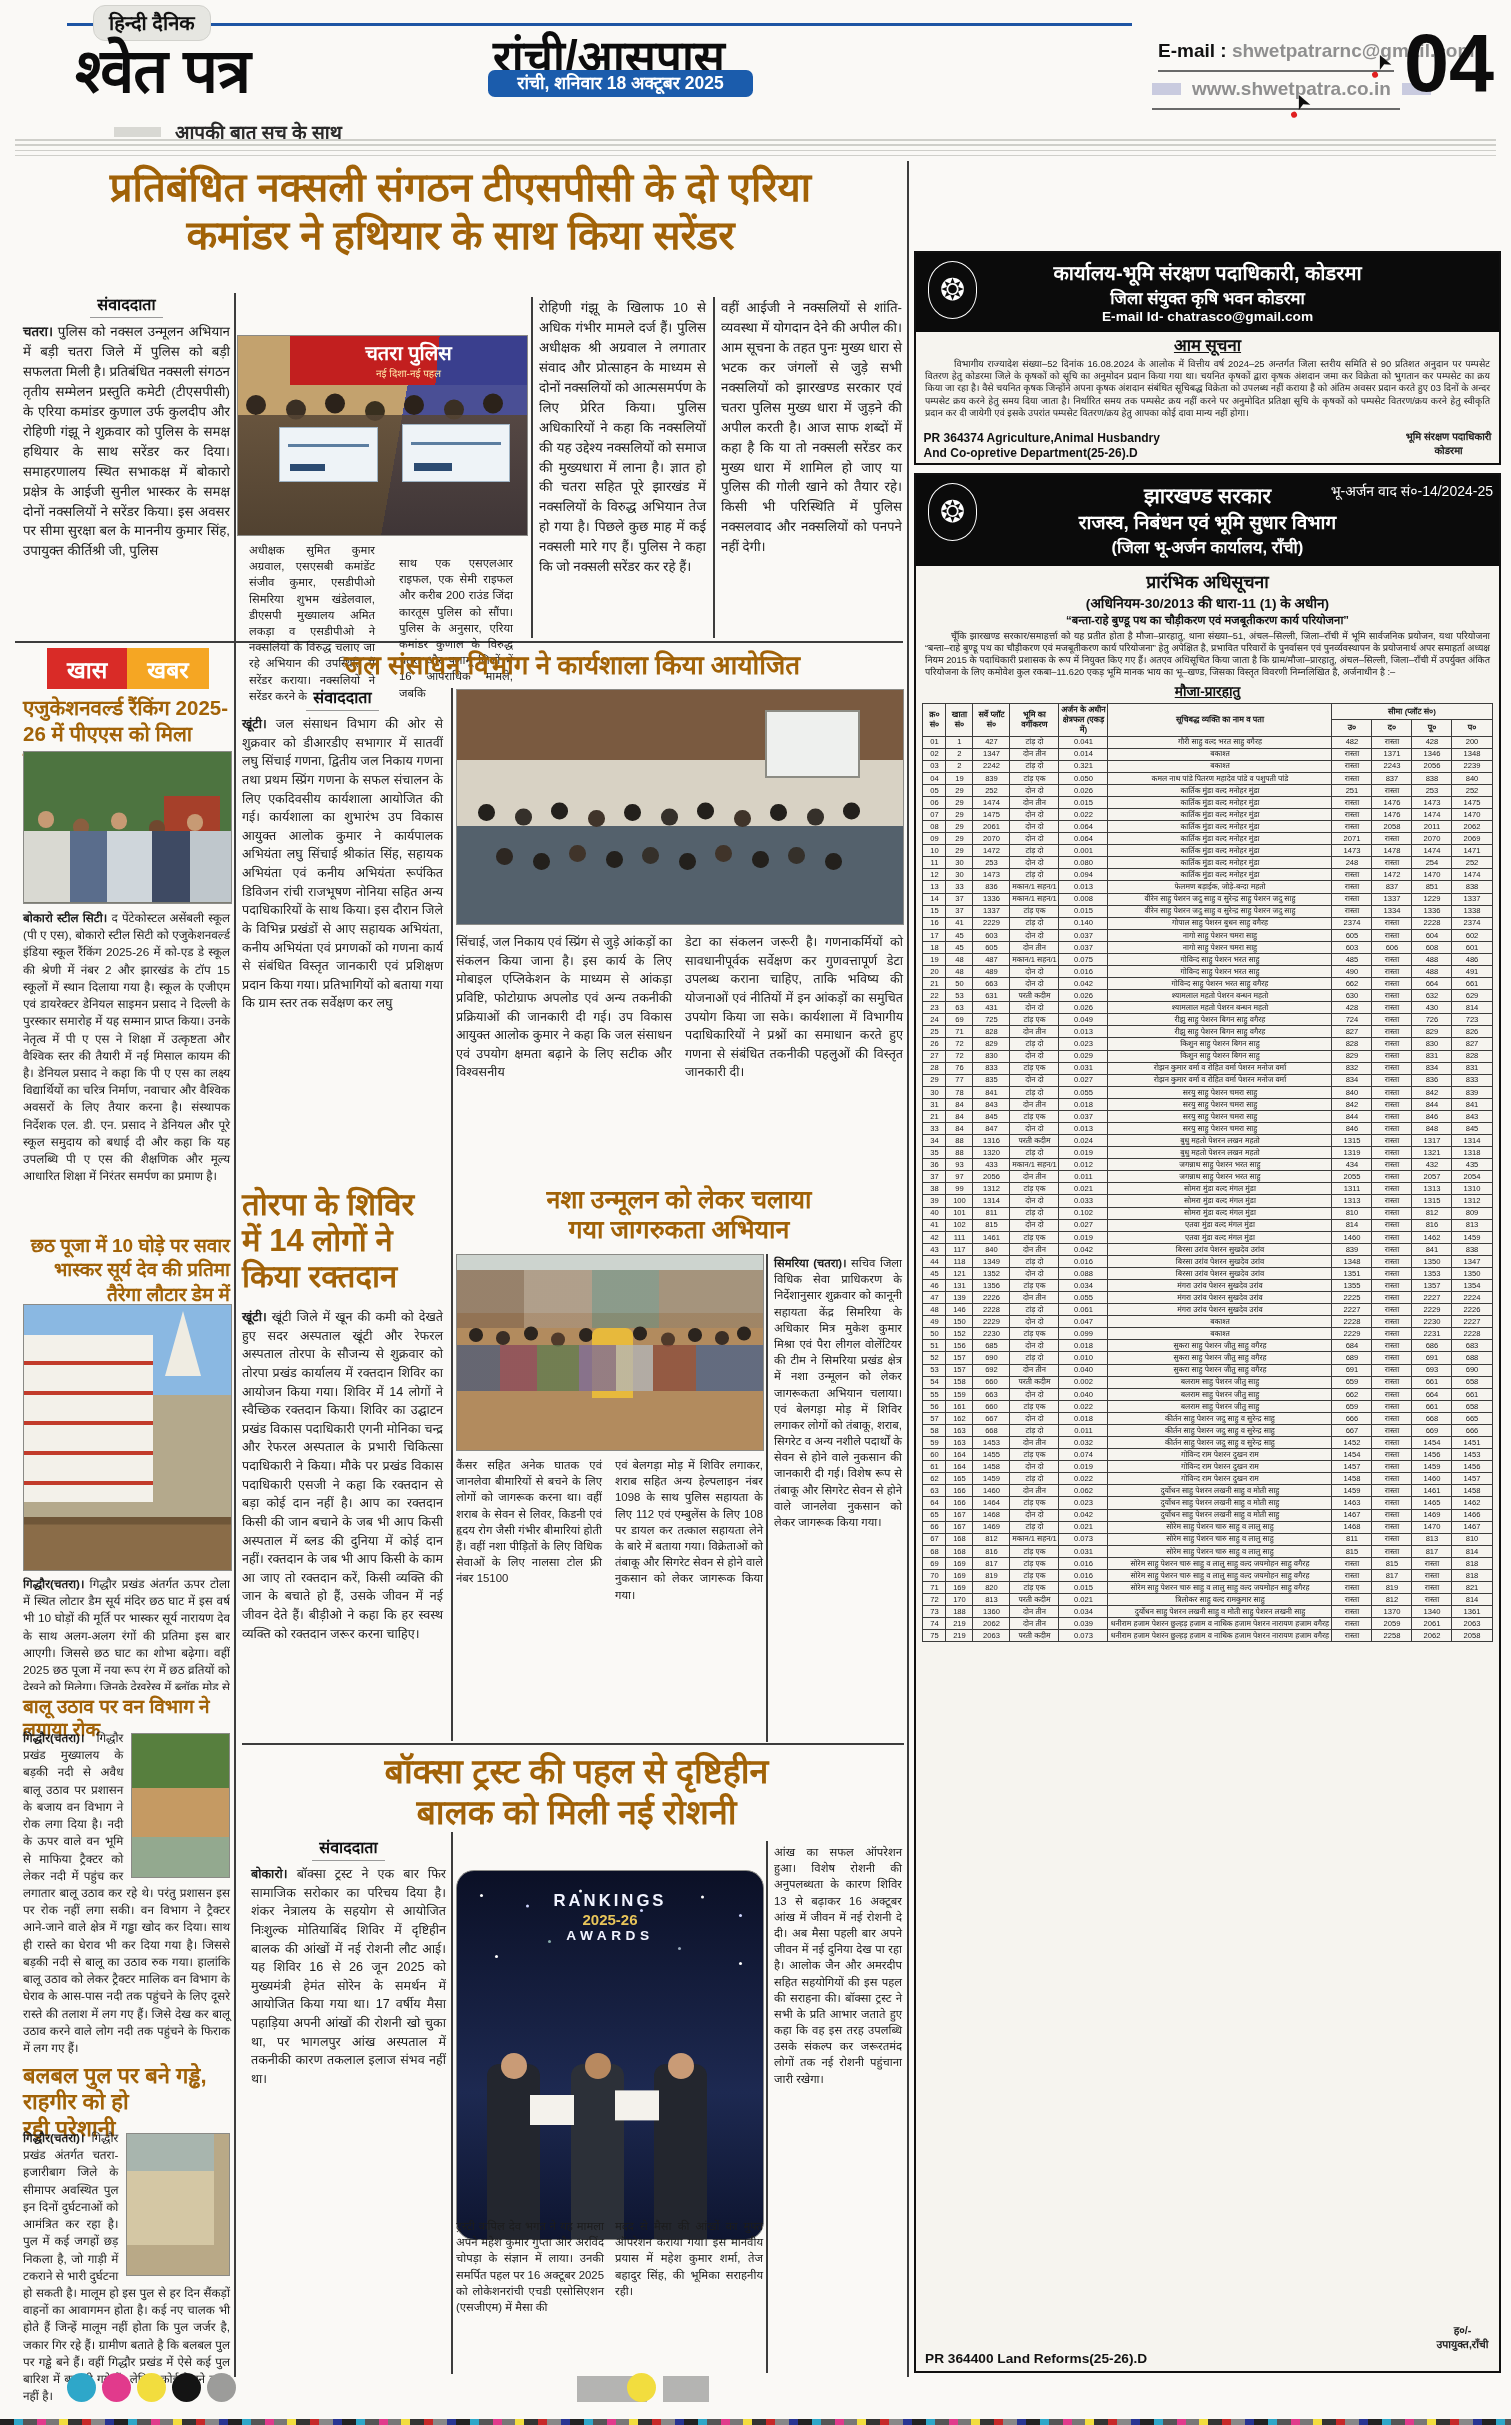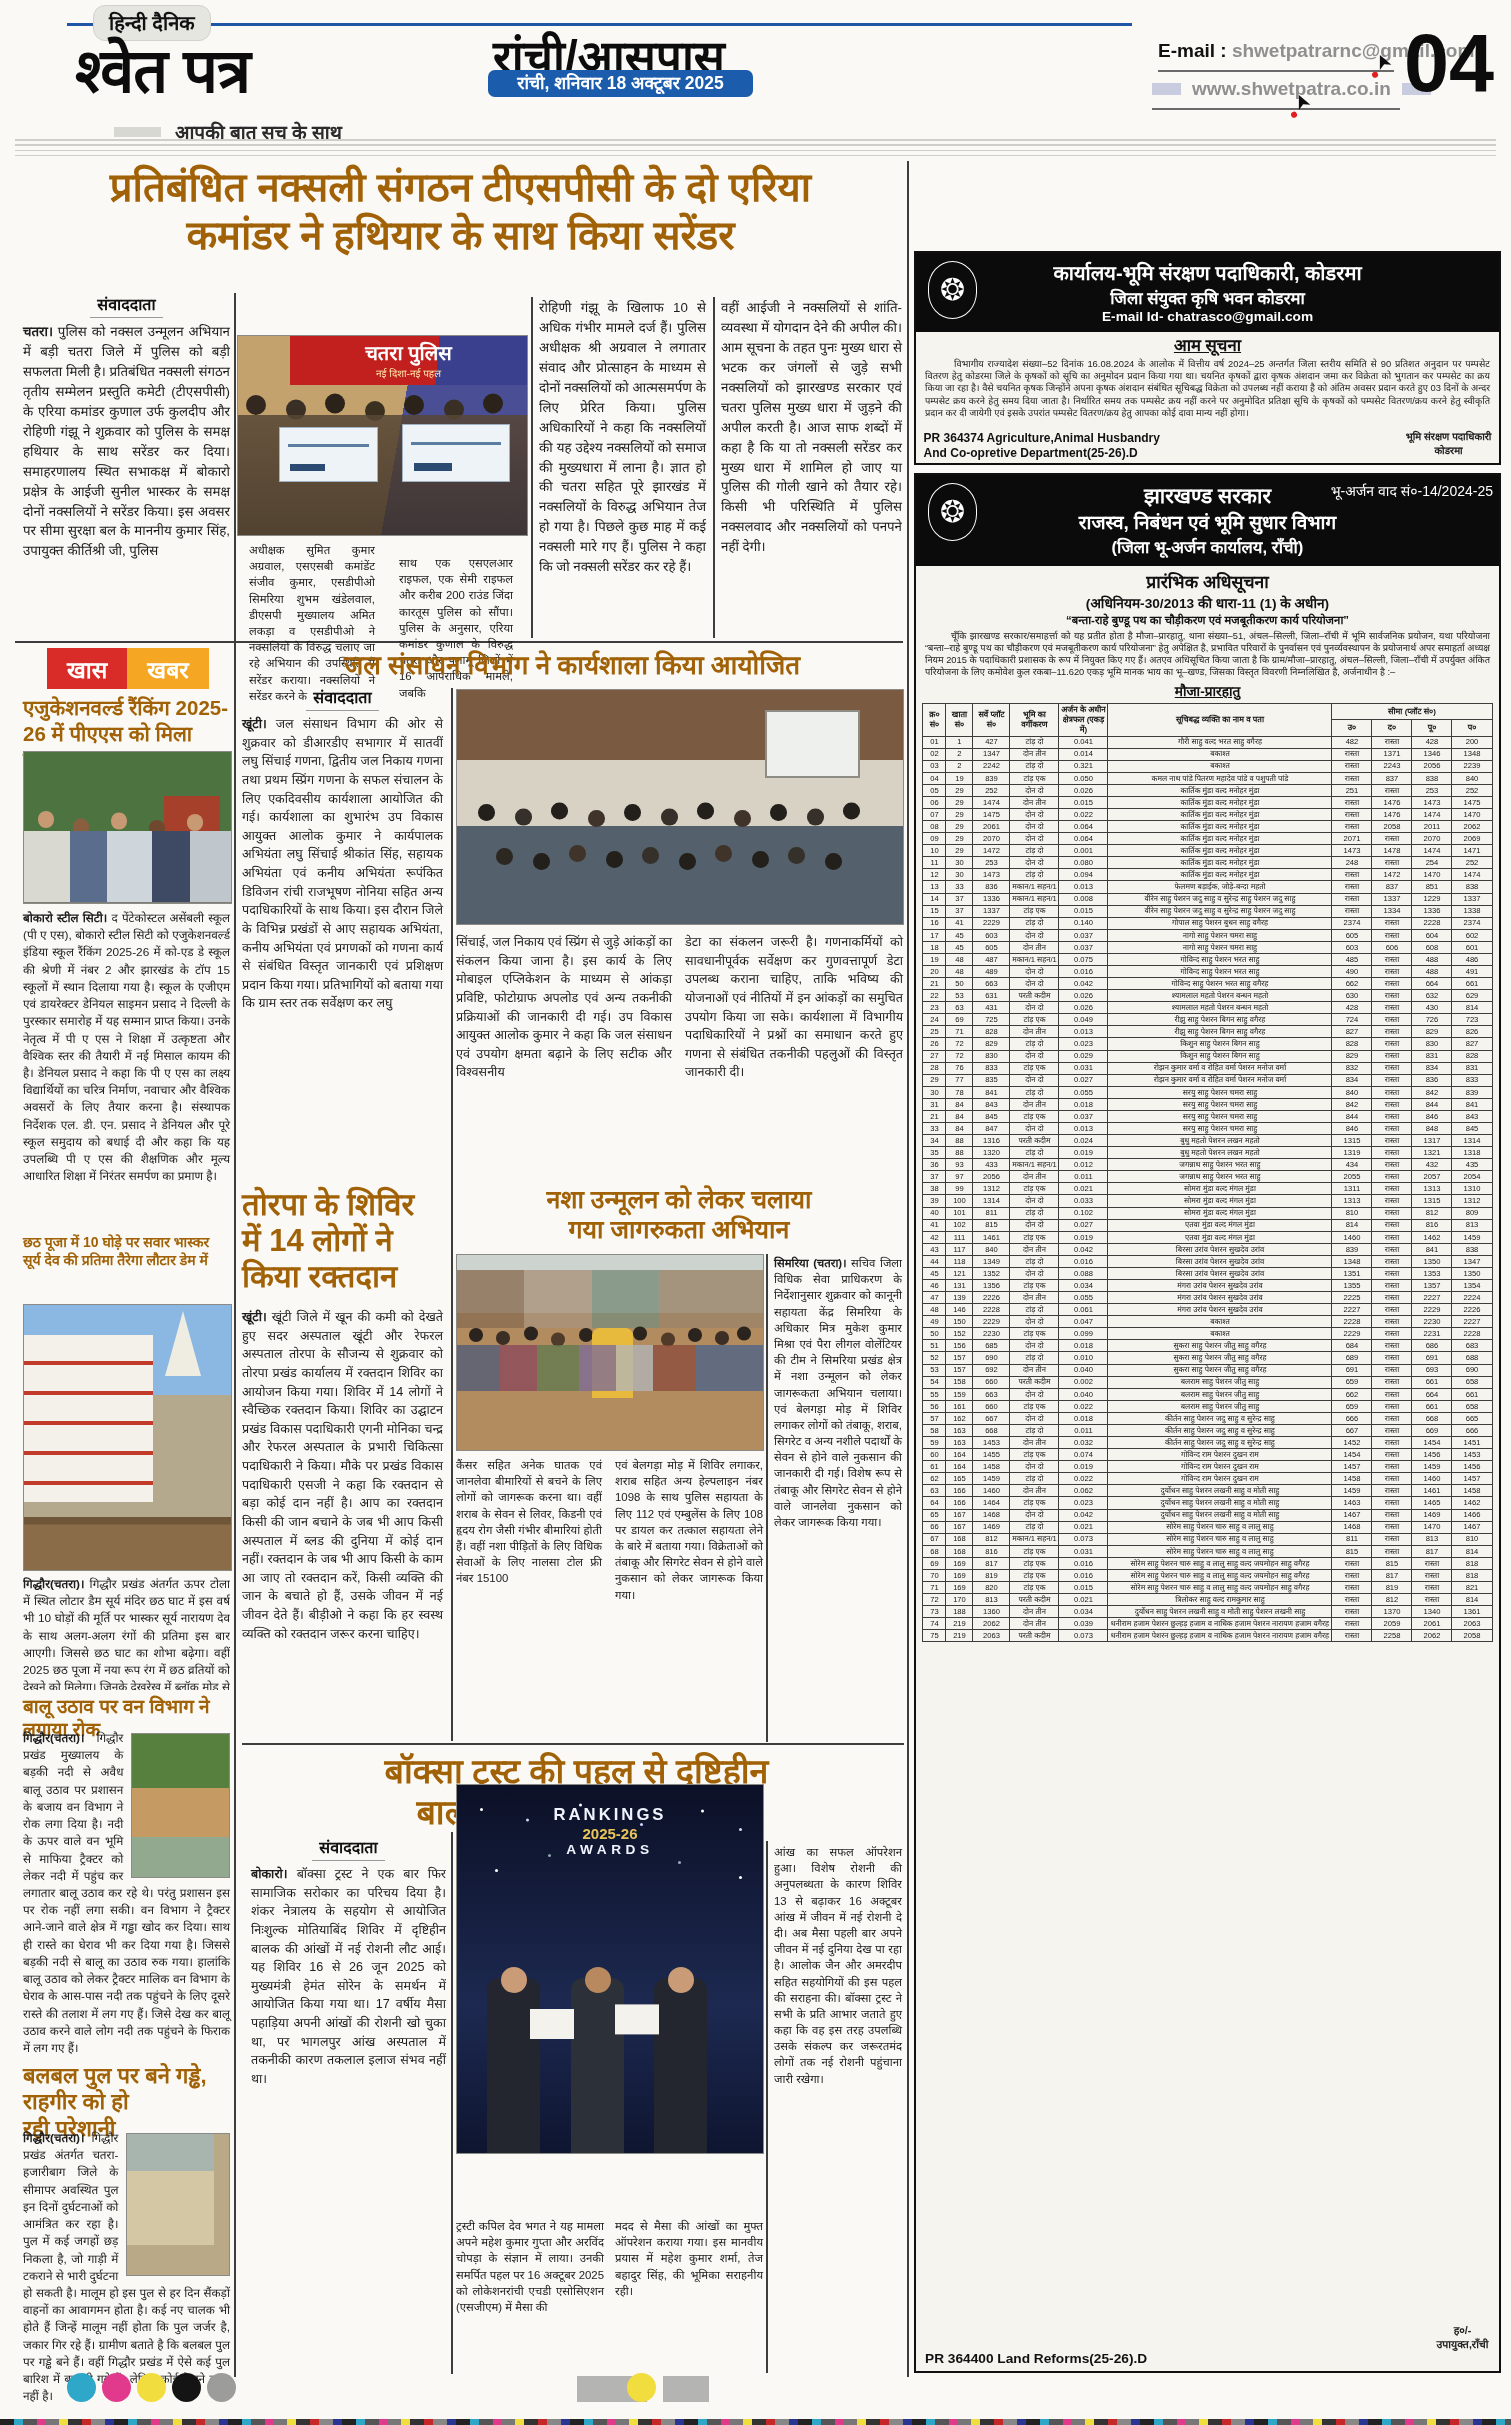--- a/index.html
+++ b/index.html
@@ -112,21 +112,21 @@
   <span style="background:#d92b27;color:#fff;padding:4.6px 20px;display:inline-block;">खास</span><span style="background:#f5a623;color:#fff;padding:4.6px 20px;display:inline-block;">खबर</span>
 </div>
 <div class="abs hl" style="left:23px;top:695px;width:207px;font-size:20.5px;line-height:1.26;">एजुकेशनवर्ल्ड रैंकिंग 2025-26 में पीएएस को मिला सम्मान</div>
 <div class="photo" style="left:23px;top:751px;width:207px;height:151px;background:linear-gradient(#4d7440 0 58%,#7d7d72 58% 100%);">
   <div style="position:absolute;right:10.6px;top:44px;width:56px;height:35px;background:#a6402a;border-bottom:4.6px solid #6f2a1b;"></div>
   <div style="position:absolute;left:13.7px;top:59px;width:16.7px;height:16.7px;border-radius:50%;background:#c79a74;box-shadow:35px 7.6px 0 #8a5f40,73px 1.5px 0 #c79a74,111px 9px 0 #70482f,149px 3px 0 #c79a74;"></div>
   <div style="position:absolute;left:0;top:79px;width:100%;height:71px;background:linear-gradient(90deg,#d9d9d2 0 22%,#5a6d8c 22% 40%,#cfd6db 40% 62%,#3e4a63 62% 80%,#bfc7cc 80% 100%);"></div>
 </div>
 <p class="abs body-sm" style="left:23px;top:910px;width:207px;margin:0;"><b class="dl">बोकारो स्टील सिटी।</b><span> द पेंटेकोस्टल असेंबली स्कूल (पी ए एस), बोकारो स्टील सिटी को एजुकेशनवर्ल्ड इंडिया स्कूल रैंकिंग 2025-26 में को-एड डे स्कूल की श्रेणी में नंबर 2 और झारखंड के टॉप 15 स्कूलों में स्थान दिलाया गया है। स्कूल के एजीएम एवं डायरेक्टर डेनियल साइमन प्रसाद ने दिल्ली के पुरस्कार समारोह में यह सम्मान प्राप्त किया। उनके नेतृत्व में पी ए एस ने शिक्षा में उत्कृष्टता और वैश्विक स्तर की तैयारी में नई मिसाल कायम की है। डेनियल प्रसाद ने कहा कि पी ए एस का लक्ष्य विद्यार्थियों का चरित्र निर्माण, नवाचार और वैश्विक अवसरों के लिए तैयार करना है। संस्थापक निर्देशक एल. डी. एन. प्रसाद ने डेनियल और पूरे स्कूल समुदाय को बधाई दी और कहा कि यह उपलब्धि पी ए एस की शैक्षणिक और मूल्य आधारित शिक्षा में निरंतर समर्पण का प्रमाण है।</span></p>
 
-<div class="abs hl" style="left:23px;top:1234px;width:207px;font-size:14px;line-height:1.28;">छठ पूजा में 10 घोड़े पर सवार भास्कर सूर्य देव की प्रतिमा तैरेगा लौटार डेम में</div>
+<div class="abs hl" style="left:23px;top:1234px;width:207px;font-size:19px;line-height:1.28;text-align:right;">छठ पूजा में 10 घोड़े पर सवार भास्कर सूर्य देव की प्रतिमा तैरेगा लौटार डेम में</div>
 <div class="photo" style="left:23px;top:1304px;width:207px;height:265px;background:linear-gradient(#8ab8e2 0 34%,#b4a98c 34% 100%);">
   <div style="position:absolute;left:0;top:30px;width:129px;height:167px;background:repeating-linear-gradient(#f3f1ea 0 26px,#c23b2a 26px 30px);"></div>
   <div style="position:absolute;right:30px;top:6px;width:0;height:0;border-left:18px solid transparent;border-right:18px solid transparent;border-bottom:65px solid #efece2;"></div>
   <div style="position:absolute;left:0;bottom:0;width:100%;height:53px;background:#8a6c48;box-shadow:inset 0 7.6px 0 #6f5638;"></div>
 </div>
 <p class="abs body-sm" style="left:23px;top:1576px;width:207px;margin:0;height:114px;overflow:hidden;"><b class="dl">गिद्धौर(चतरा)।</b><span> गिद्धौर प्रखंड अंतर्गत ऊपर टोला में स्थित लोटार डैम सूर्य मंदिर छठ घाट में इस वर्ष भी 10 घोड़ों की मूर्ति पर भास्कर सूर्य नारायण देव के साथ अलग-अलग रंगों की प्रतिमा इस बार आएगी। जिससे छठ घाट का शोभा बढ़ेगा। वहीं 2025 छठ पूजा में नया रूप रंग में छठ व्रतियों को देखने को मिलेगा। जिनके देखरेख में ब्लॉक मोड़ से वेदी छठ घाट तक दुल्हन की तरह सजाने के साथ तरह-तरह के सेल्फी दृश्य तैयार किए जा रहे हैं। इस कार्यक्रम में क्लब के सभी सदस्य भागीदारी निभा रहे हैं। कलाकारों द्वारा मूर्ति तैयार कर दिया गया है। अब सजाने का काम रह गया है। गिद्धौर वासी अपने छठ घाट मंदिर लोटार डैम छठ घाट ही पहुंचाते हैं।</span></p>
 
 <div class="abs hl" style="left:23px;top:1696px;width:207px;font-size:19px;">बालू उठाव पर वन विभाग ने लगाया रोक</div>
 <div class="abs" style="left:23px;top:1730px;width:207px;">
   <div class="photo" style="position:relative;float:right;margin:3px 0 4.6px 7.6px;width:97px;height:143px;border:0.8px solid #8a8a86;background:linear-gradient(#577f3e 0 38%,#c59a63 38% 72%,#93a98f 72% 100%);"></div>
@@ -176,21 +176,21 @@
 <p class="abs body-xs" style="left:615px;top:1457px;width:148px;margin:0;">एवं बेलगड़ा मोड़ में शिविर लगाकर, शराब सहित अन्य हेल्पलाइन नंबर 1098 के साथ पुलिस सहायता के लिए 112 एवं एम्बुलेंस के लिए 108 पर डायल कर तत्काल सहायता लेने के बारे में बताया गया। विक्रेताओं को तंबाकू और सिगरेट सेवन से होने वाले नुकसान को लेकर जागरूक किया गया।</p>
 
 <div class="abs hl" style="left:251px;top:1751px;width:651px;text-align:center;font-size:34px;">
   <div>बॉक्सा ट्रस्ट की पहल से दृष्टिहीन</div>
     <div>बालक को मिली नई रोशनी</div>
 </div>
 <div class="abs" style="left:251px;top:1836px;width:195px;">
   <div class="byline">संवाददाता</div>
   <p class="body-md" style="margin:0;"><b class="dl">बोकारो।</b><span> बॉक्सा ट्रस्ट ने एक बार फिर सामाजिक सरोकार का परिचय दिया है। शंकर नेत्रालय के सहयोग से आयोजित निःशुल्क मोतियाबिंद शिविर में दृष्टिहीन बालक की आंखों में नई रोशनी लौट आई। यह शिविर 16 से 26 जून 2025 को मुख्यमंत्री हेमंत सोरेन के समर्थन में आयोजित किया गया था। 17 वर्षीय मैसा पहाड़िया अपनी आंखों की रोशनी खो चुका था, पर भागलपुर आंख अस्पताल में तकनीकी कारण तकलाल इलाज संभव नहीं था।</span></p>
 </div>
-<div class="photo" style="left:456px;top:1784px;width:306px;height:368px;background:linear-gradient(#0b1026,#1d2951 60%,#0e1530);">
+<div class="photo" style="left:456px;top:1870px;width:306px;height:368px;background:linear-gradient(#0b1026,#1d2951 60%,#0e1530);border-radius:18px;">
   <div style="position:absolute;left:23px;top:23px;width:3px;height:3px;border-radius:50%;background:#fff;box-shadow:46px 10.6px 0 #cfd6ff,99px -4.6px 0 #fff,160px 15px 0 #cfd6ff,221px 1.5px 0 #fff,259px 20px 0 #cfd6ff,15px 61px 0 #fff,259px 68px 0 #fff,68px 46px 0 #8aa,198px 53px 0 #9ab;"></div>
   <div style="position:absolute;left:0;top:20px;width:100%;text-align:center;color:#f1f3ff;font-weight:800;">
     <div style="font-size:16.7px;letter-spacing:3px;">RANKINGS</div>
     <div style="font-size:15px;color:#e8c55a;">2025-26</div>
     <div style="font-size:13.7px;letter-spacing:4.6px;">AWARDS</div>
   </div>
   <div style="position:absolute;left:30px;bottom:0;width:53px;height:175px;background:#23262e;border-radius:12px 12px 0 0;box-shadow:84px 0 0 #2c3038,167px 0 0 #23262e;"></div>
   <div style="position:absolute;left:44px;bottom:160px;width:26px;height:26px;border-radius:50%;background:#c99b76;box-shadow:84px 0 0 #b8895f,167px 0 0 #c99b76;"></div>
   <div style="position:absolute;left:73px;bottom:114px;width:44px;height:30px;background:#f4f2ec;box-shadow:85px -4.6px 0 #f4f2ec;"></div>
 </div>

